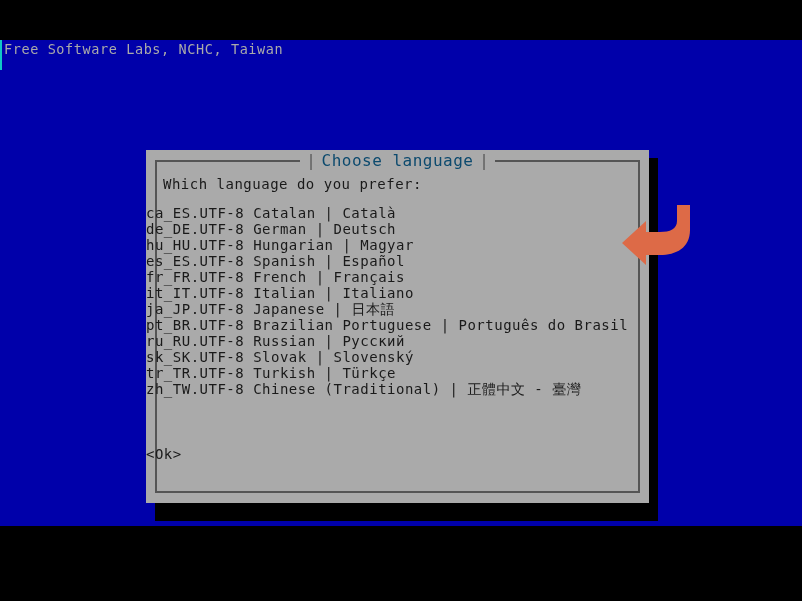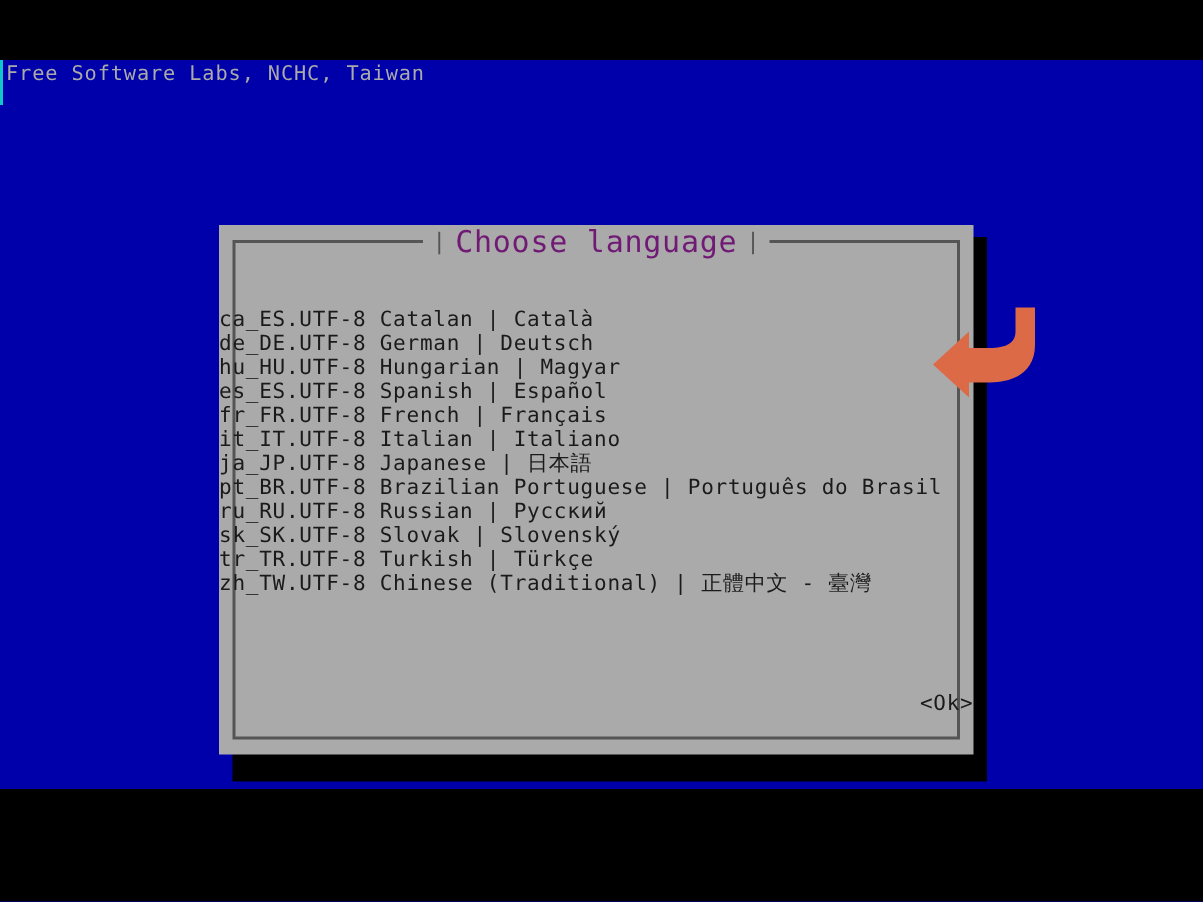--- a/index.html
+++ b/index.html
@@ -112,22 +112,22 @@
     height: 18px;
   }
   .title-sep {
     color: #555555;
     font-size: 15px;
     line-height: 18px;
     padding: 0 6px;
     white-space: pre;
   }
   #dialog-title {
-    color: #701a75;
-    font-size: 20px;
+    color: #0c4a6e;
+    font-size: 16px;
     line-height: 18px;
     letter-spacing: 0.5px;
     white-space: pre;
   }
 
   
   #prompt {
     position: absolute;
     left: 17px;
     top: 26px;
@@ -163,23 +163,23 @@
     background: #55ffff;
     color: #004444;
   }
   .lang-row .cjk {
     font-family: Liberation Mono, monospace;
   }
 
   #ok-button {
     position: absolute;
     left: 0;
-    top: 311px;
-    width: 503px;
-    text-align: right;
+    top: 296px;
+    width: 503px;
+    text-align: left;
     color: #1a1a1a;
     font-size: 14px;
     line-height: 16px;
     letter-spacing: 0.5px;
     white-space: pre;
   }
 
   
   #annotation-arrow {
     position: absolute;
@@ -204,20 +204,21 @@
     <div id="dialog-inner"></div>
 
     <div id="title-wrap">
       <div id="title-bar">
         <span class="title-sep">|</span>
         <span id="dialog-title">Choose language</span>
         <span class="title-sep">|</span>
       </div>
     </div>
 
+    <div id="prompt">Which language do you prefer:</div>
 
     <div id="lang-list">
         <div class="lang-row"><span>ca_ES.UTF-8 Catalan | Català</span></div>
         <div class="lang-row"><span>de_DE.UTF-8 German | Deutsch</span></div>
         <div class="lang-row"><span>hu_HU.UTF-8 Hungarian | Magyar</span></div>
         <div class="lang-row"><span>es_ES.UTF-8 Spanish | Español</span></div>
         <div class="lang-row"><span>fr_FR.UTF-8 French | Français</span></div>
         <div class="lang-row"><span>it_IT.UTF-8 Italian | Italiano</span></div>
         <div class="lang-row"><span>ja_JP.UTF-8 Japanese | </span><span class="cjk">日本語</span></div>
         <div class="lang-row"><span>pt_BR.UTF-8 Brazilian Portuguese | Português do Brasil</span></div>

